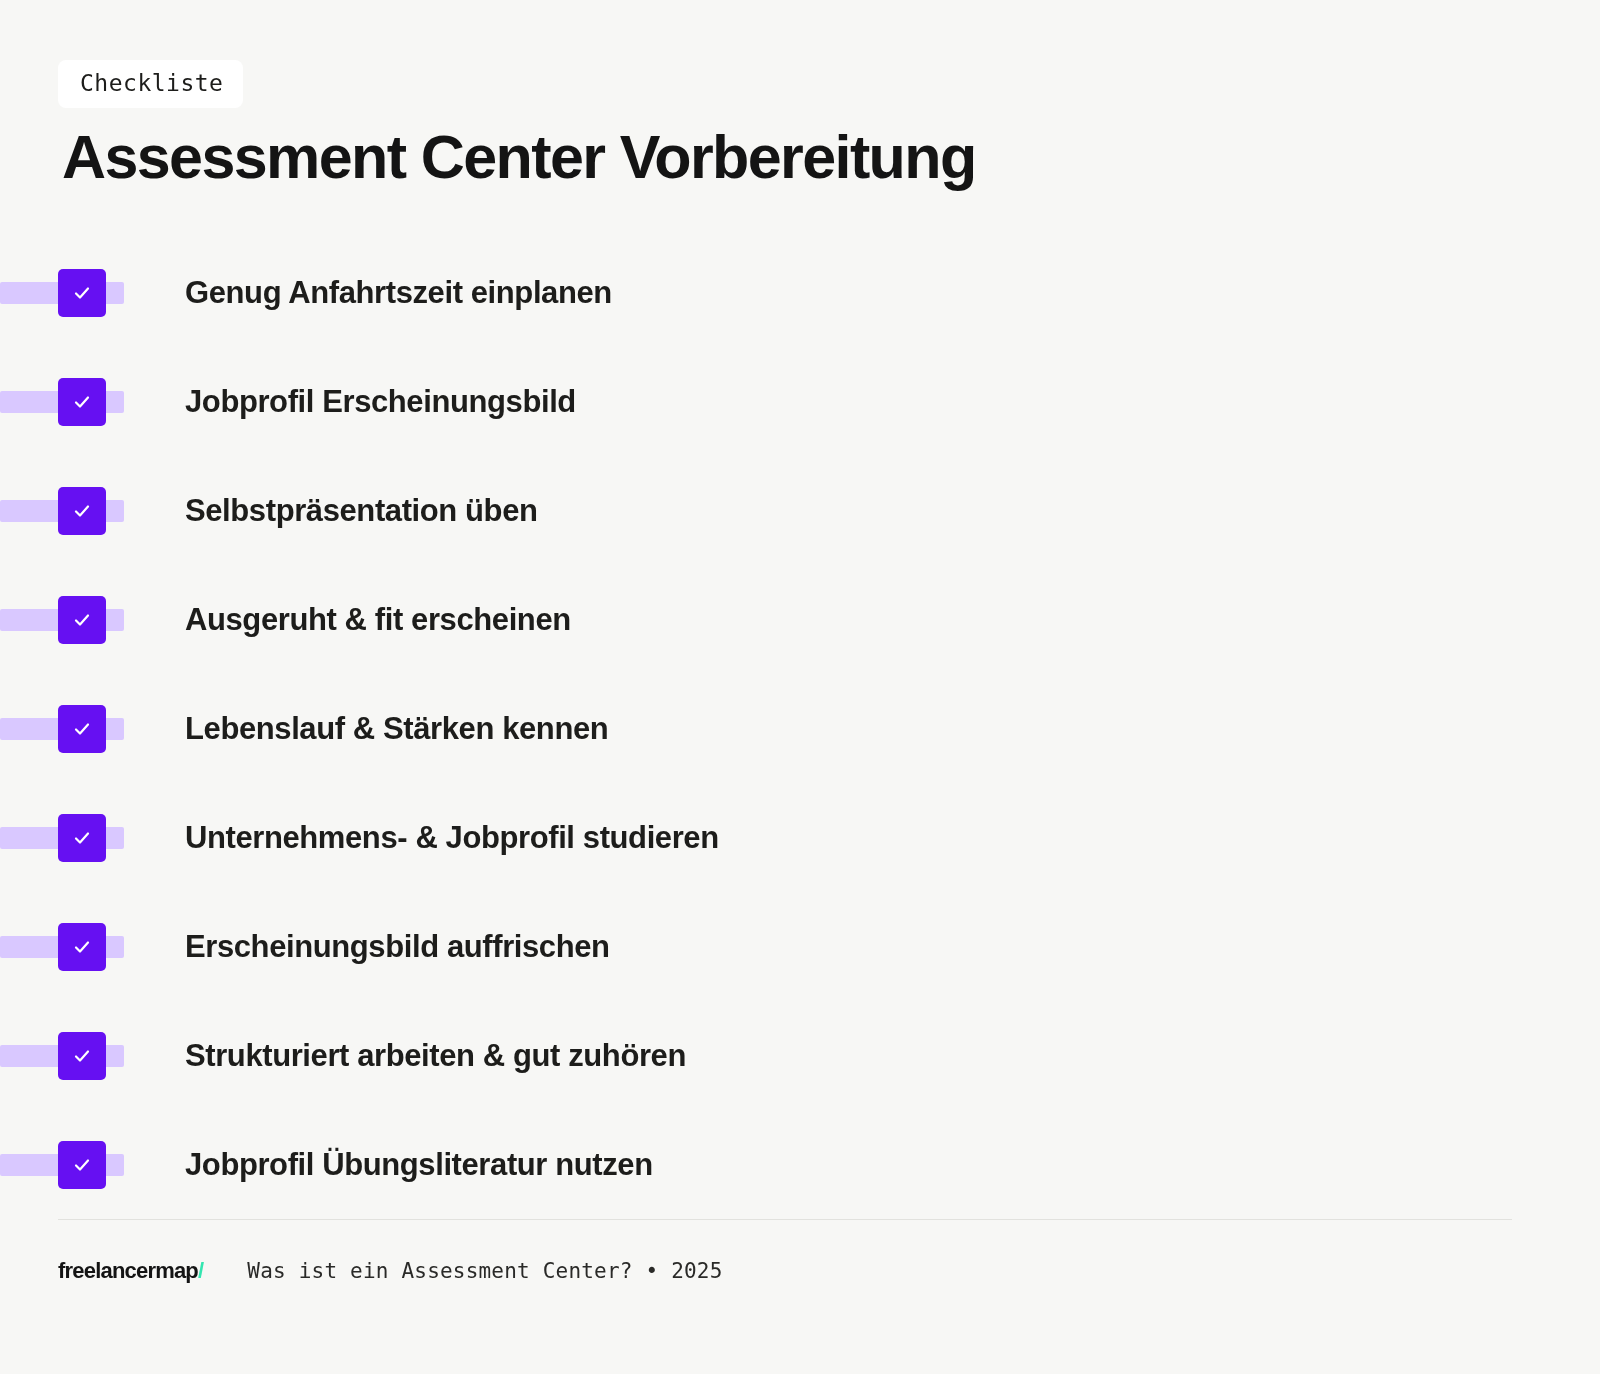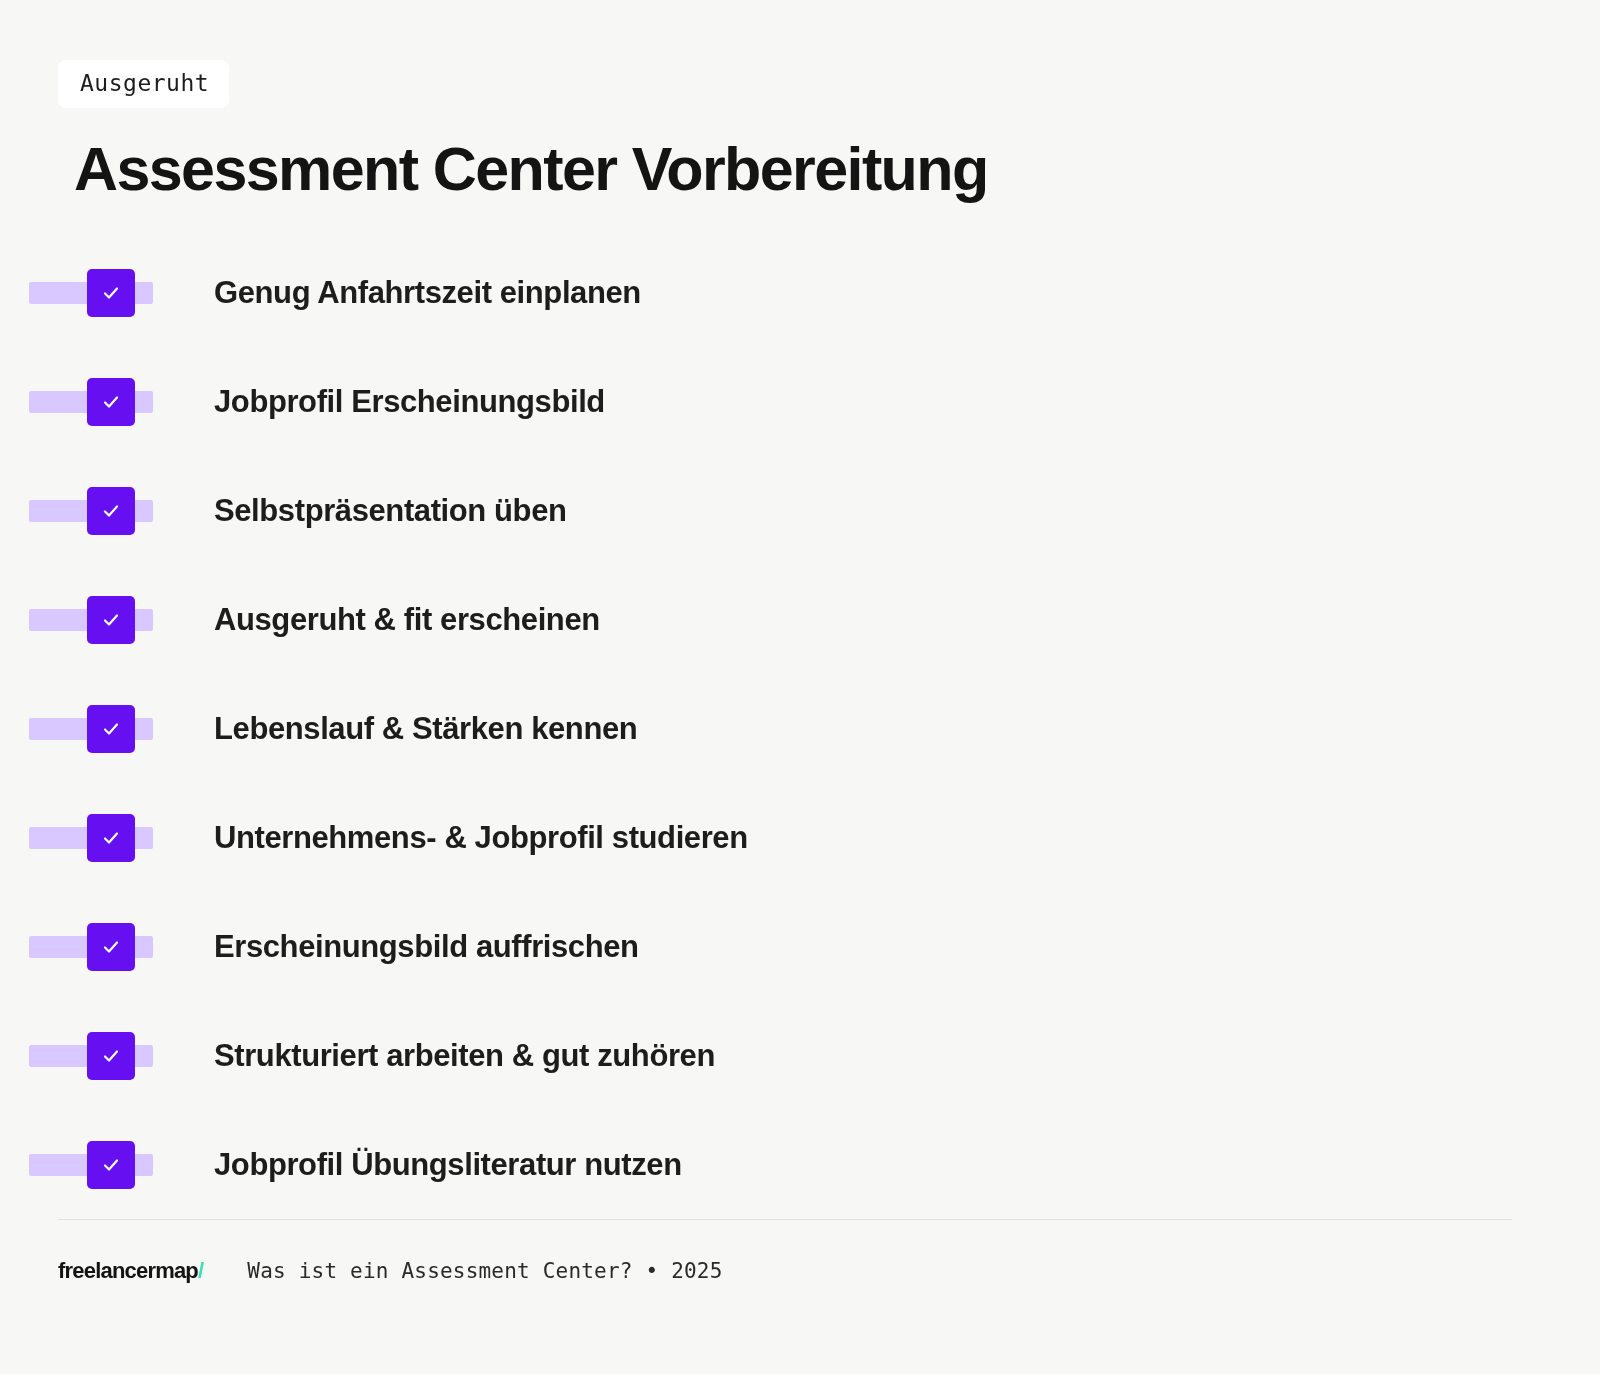--- a/index.html
+++ b/index.html
@@ -34,29 +34,28 @@
     line-height: 1;
   }
   .title {
     position: absolute;
     top: 118px;
     left: 58px;
     font-size: 61px;
     font-weight: 800;
     letter-spacing: -1.6px;
     color: #141414;
-    margin: 16px;
+    margin: 4px;
     line-height: 1.15;
   }
   .checklist {
     position: absolute;
     top: 238px;
     left: 0;
     width: 1304px;
-    padding-left: 29px;
   }
   .row {
     position: relative;
     height: 109px;
     display: flex;
     align-items: center;
   }
   .bar {
     position: absolute;
     left: 0;
@@ -128,21 +127,21 @@
     color: #2a2a28;
     white-space: nowrap;
     margin-left: 44px;
   }
 </style>
 </head>
 <body>
 
 <div class="page">
 
-  <div class="eyebrow">Ausgeruht</div>
+  <div class="eyebrow">Checkliste</div>
 
   <h1 class="title">Assessment Center Vorbereitung</h1>
 
   <div class="checklist">
 
     <div class="row">
       <div class="bar"></div>
       <div class="checkbox">
         <svg viewBox="0 0 20 20">
             <path d="M4 10.5 L8 14.5 L16 5.5" fill="none" stroke="#ffffff" stroke-width="2.2" stroke-linecap="round" stroke-linejoin="round"></path>

